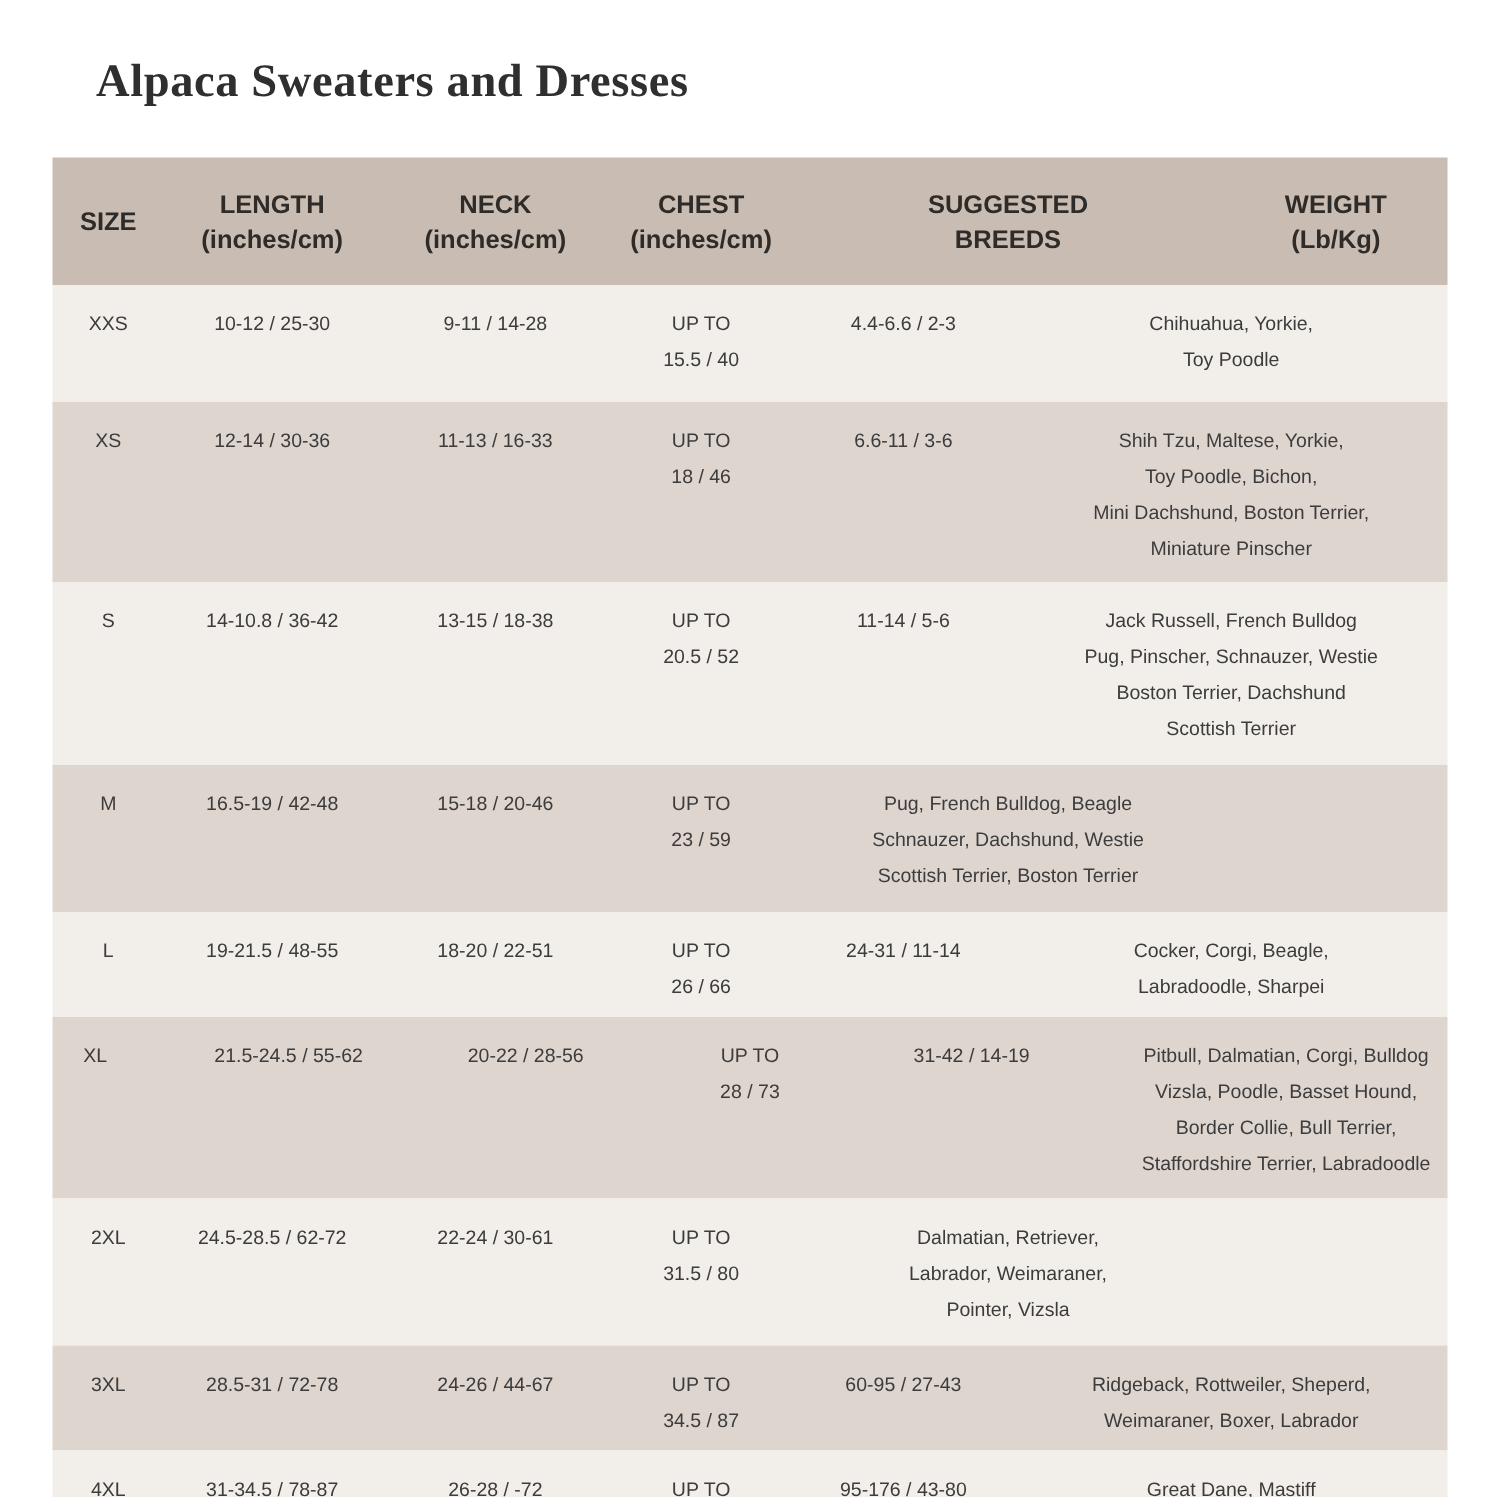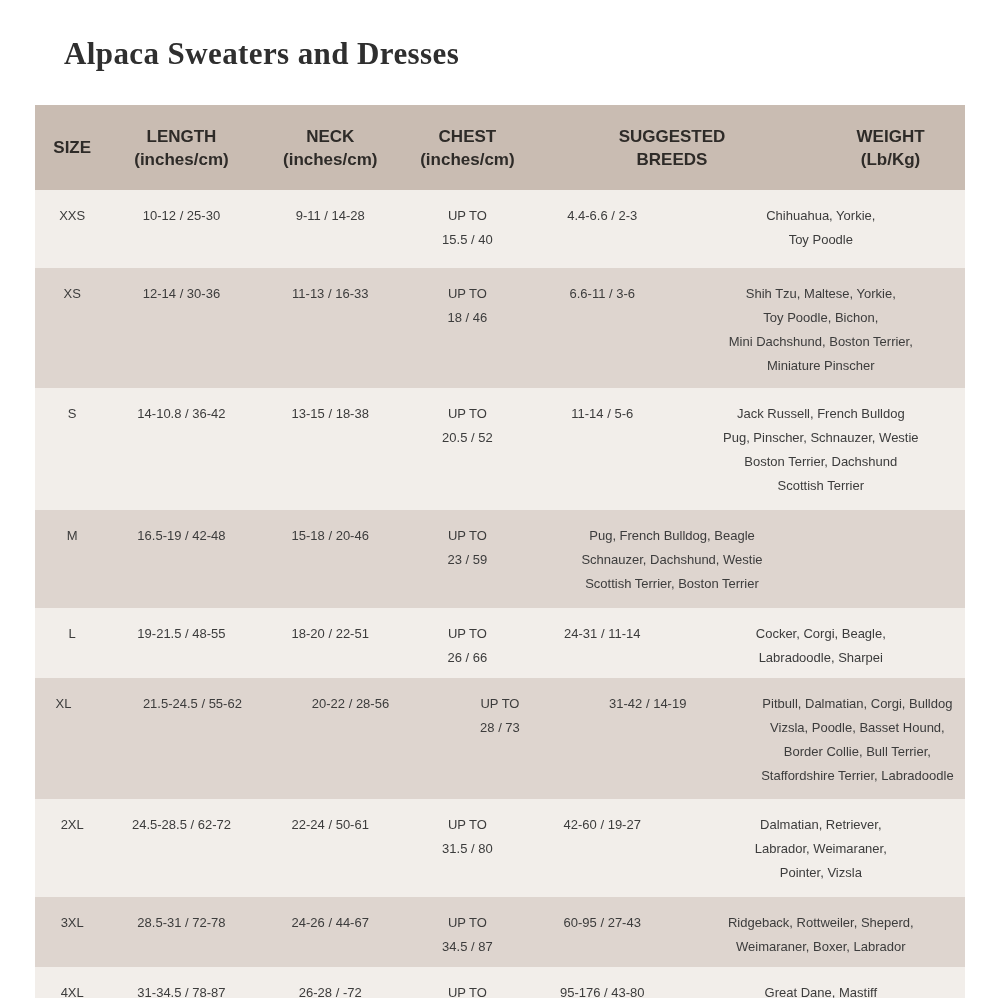--- a/index.html
+++ b/index.html
@@ -151,24 +151,23 @@
 28 / 73</div>
       <div class="cell c4">31-42 / 14-19</div>
       <div class="cell c5">Pitbull, Dalmatian, Corgi, Bulldog
 Vizsla, Poodle, Basset Hound,
 Border Collie, Bull Terrier,
 Staffordshire Terrier, Labradoodle</div>
     </div>
     <div class="trow light" style="min-height: 98px;">
       <div class="cell c0">2XL</div>
       <div class="cell c1">24.5-28.5 / 62-72</div>
-      <div class="cell c2">22-24 / 50-61</div>
+      <div class="cell c2">22-24 / 30-61</div>
       <div class="cell c3">UP TO
 31.5 / 80</div>
-      <div class="cell c4">42-60 / 19-27</div>
       <div class="cell c5">Dalmatian, Retriever,
 Labrador, Weimaraner,
 Pointer, Vizsla</div>
     </div>
     <div class="trow dark" style="min-height: 70px;">
       <div class="cell c0">3XL</div>
       <div class="cell c1">28.5-31 / 72-78</div>
       <div class="cell c2">24-26 / 44-67</div>
       <div class="cell c3">UP TO
 34.5 / 87</div>

